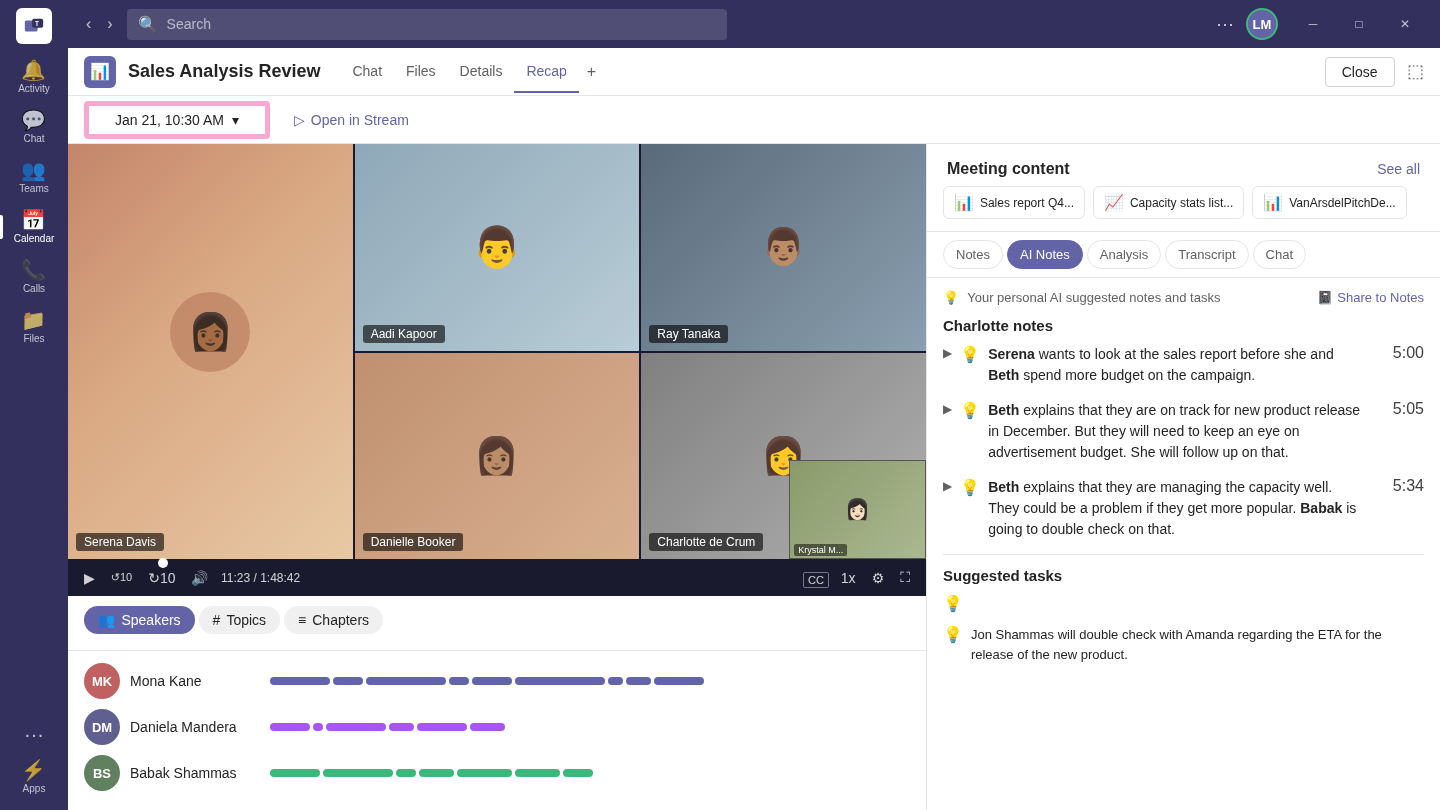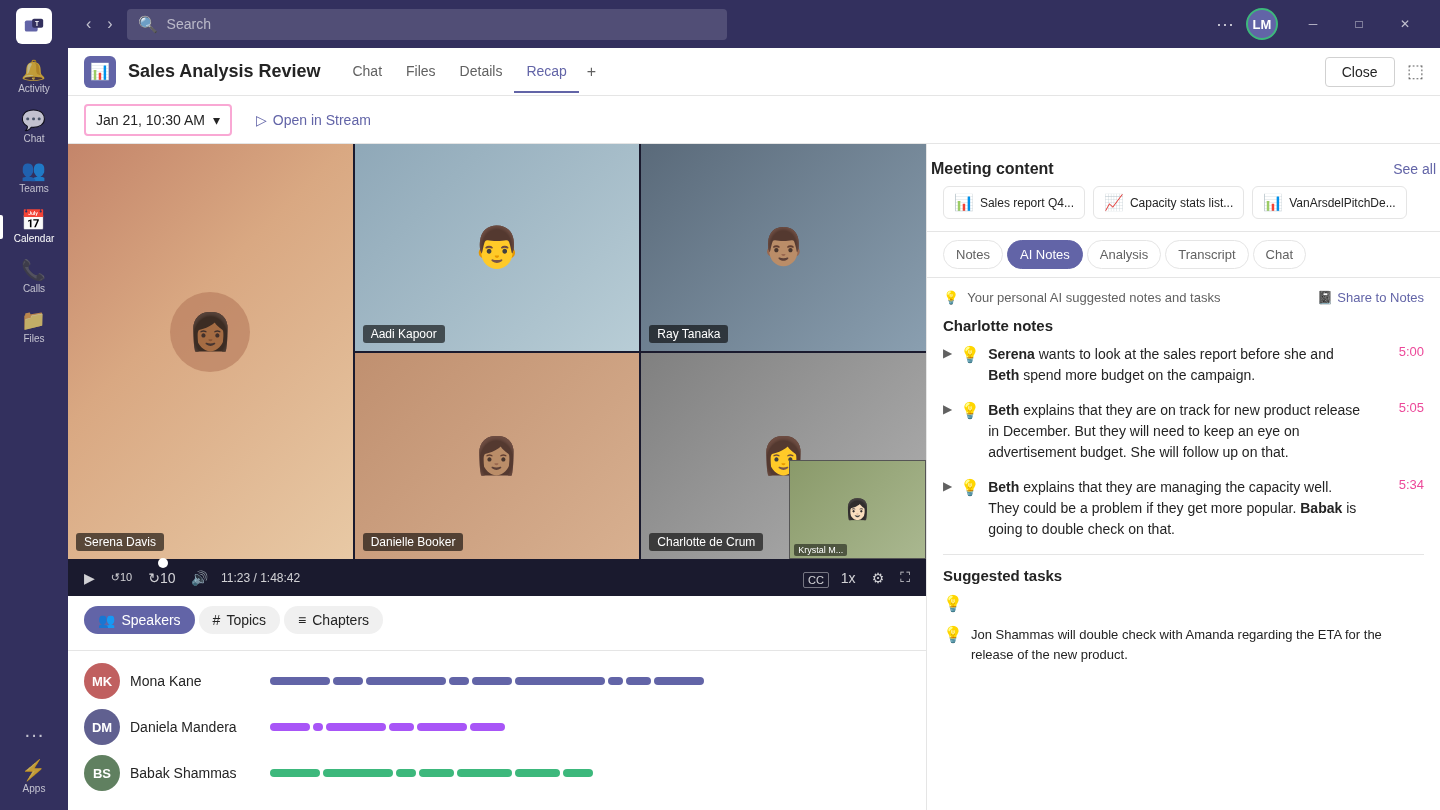--- a/index.html
+++ b/index.html
@@ -166,22 +166,22 @@
     
     .sub-header {
       height: 48px;
       border-bottom: 1px solid #e5e5e5;
       display: flex; align-items: center;
       padding: 0 16px; gap: 12px;
       flex-shrink: 0;
     }
     .date-btn {
       display: flex; align-items: center; gap: 8px;
-      padding: 6px 10px;
-      border: 2px solid #f9a8d4; border-radius: 4px;
+      padding: 6px 26px;
+      border: 5px solid #f9a8d4; border-radius: 4px;
       cursor: pointer; font-size: 14px; color: #242424;
     }
     .stream-btn {
       display: flex; align-items: center; gap: 6px;
       padding: 6px 12px;
       font-size: 14px; color: #6264a7;
       cursor: pointer;
     }
 
     
@@ -313,21 +313,21 @@
 
     
     .right-panel {
       flex: 1;
       border-left: 1px solid #e5e5e5;
       display: flex; flex-direction: column;
       overflow: hidden;
     }
 
     .meeting-content-header {
-      padding: 16px 4px 8px;
+      padding: 16px 20px 8px;
       display: flex; align-items: center; justify-content: space-between;
       flex-shrink: 0;
     }
     .meeting-content-title {
       font-size: 16px; font-weight: 600; color: #242424;
     }
     .see-all { color: #6264a7; font-size: 14px; cursor: pointer; }
 
     .content-files {
       display: flex; gap: 8px; padding: 0 16px 12px;
@@ -394,21 +394,21 @@
     }
     .note-bulb {
       font-size: 16px; flex-shrink: 0; margin-top: 1px;
       color: #ffd700;
     }
     .note-text {
       font-size: 14px; color: #242424; line-height: 1.5; flex: 1;
     }
     .note-text b { font-weight: 700; }
     .note-time {
-      font-size: 13px; color: #ec4899;
+      font-size: 16px; color: #404040;
       margin-left: 24px; flex-shrink: 0;
     }
 
     .divider { height: 1px; background: #e5e5e5; margin: 12px 0; }
 
     .task-row {
       display: flex; align-items: flex-start; gap: 8px; margin-bottom: 12px;
     }
     .task-bulb { font-size: 16px; color: #ffd700; flex-shrink: 0; }
     .task-text { font-size: 13px; color: #242424; line-height: 1.5; }

